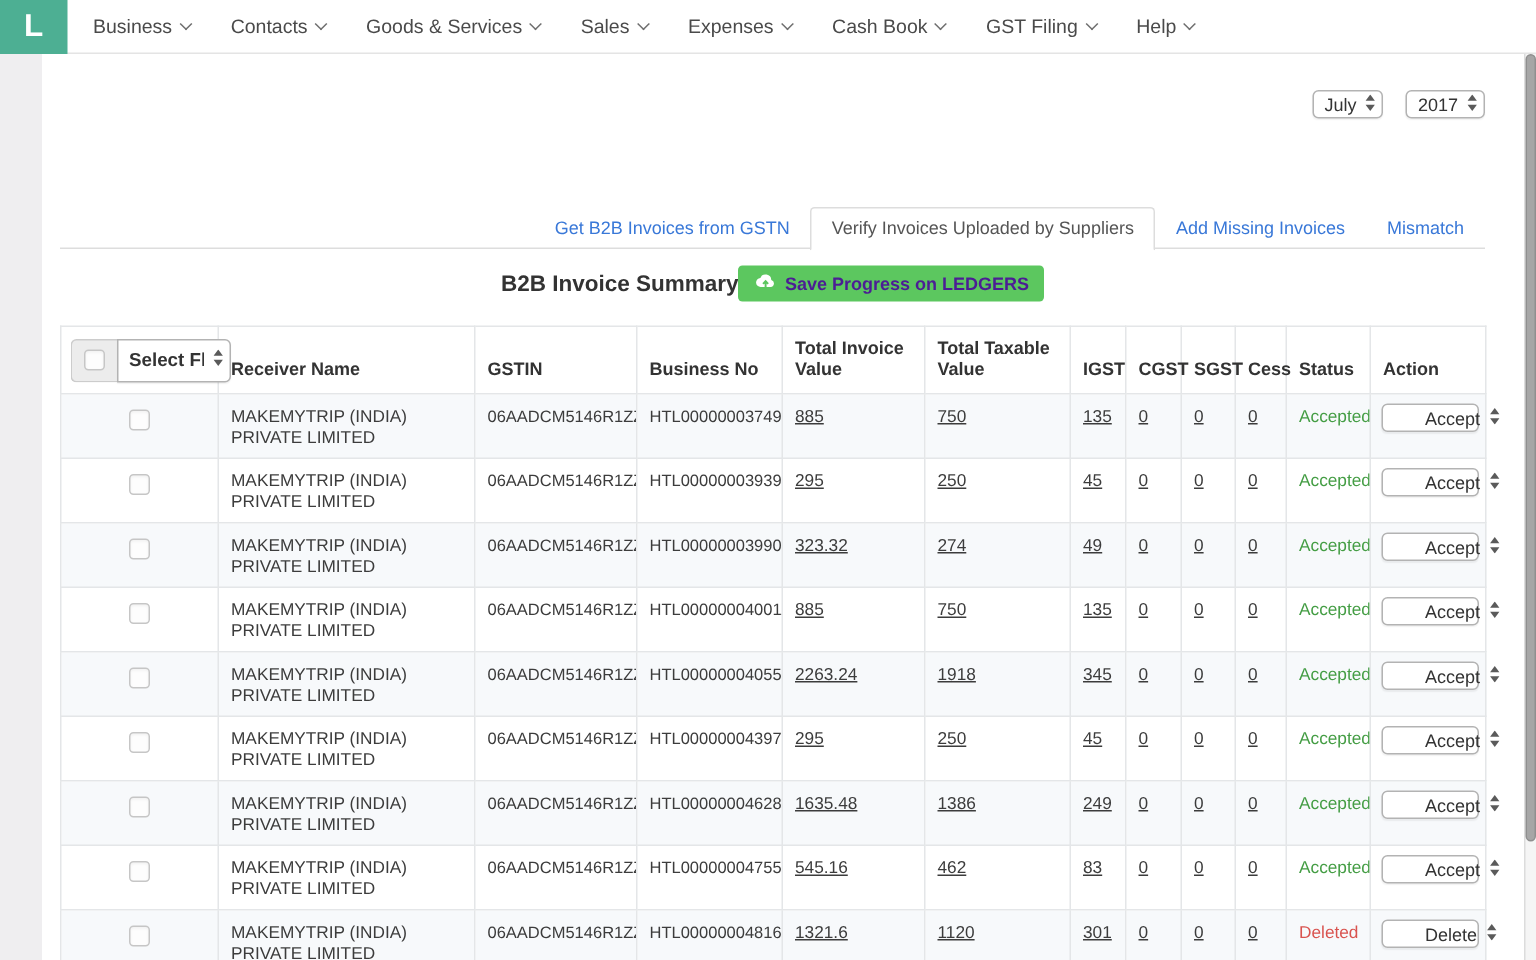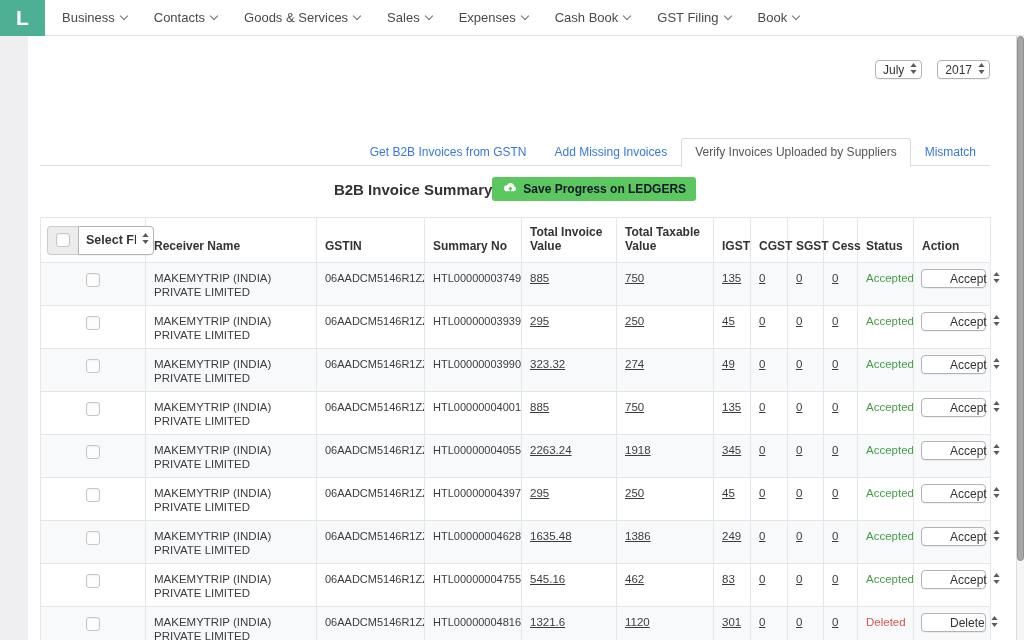--- a/index.html
+++ b/index.html
@@ -67,21 +67,21 @@
   }
 
   
   .summary-row {
     position:absolute; left:12px; right:26px; top:140px; height:26px;
     display:flex; justify-content:center; align-items:center;
   }
   .summary-heading { font-size:15px; font-weight:bold; color:#333; }
   .save-btn {
     display:inline-flex; align-items:center; gap:6px;
-    border:none; border-radius:3px; color:#0f172a; font-size:12px; font-weight:bold;
+    border:none; border-radius:3px; color:#4c1d95; font-size:12px; font-weight:bold;
     padding:5px 10px; cursor:pointer; font-family:inherit;
   }
 
   
   .invoice-table {
     position:absolute; left:12px; top:181px; width:950px;
     border-collapse:collapse; table-layout:fixed; background:#fff;
   }
   .invoice-table col.c0{width:105px}.invoice-table col.c1{width:171px}
   .invoice-table col.c2{width:108px}.invoice-table col.c3{width:97px}
@@ -160,21 +160,21 @@
       </div>
       <div class="nav-item">
         <span>Cash Book</span>
         <span class="chev"></span>
       </div>
       <div class="nav-item">
         <span>GST Filing</span>
         <span class="chev"></span>
       </div>
       <div class="nav-item">
-        <span>Book</span>
+        <span>Help</span>
         <span class="chev"></span>
       </div>
     </div>
 </div>
 
 <div class="card">
 
 
   <div class="period">
     <span class="mselect">
@@ -188,22 +188,22 @@
       <span class="lbl">2017</span>
       <span class="stepper"><svg width="7" height="11" viewBox="0 0 7 11">
             <path fill="#5a5a5a" d="M3.5 0L6.6 4.1H.4z"></path>
             <path fill="#5a5a5a" d="M3.5 11L.4 6.9h6.2z"></path>
           </svg></span>
     </span>
   </div>
 
   <div class="tabbar">
       <a class="tab"><span>Get B2B Invoices from GSTN</span></a>
+      <a class="tab active"><span>Verify Invoices Uploaded by Suppliers</span></a>
       <a class="tab"><span>Add Missing Invoices</span></a>
-      <a class="tab active"><span>Verify Invoices Uploaded by Suppliers</span></a>
       <a class="tab"><span>Mismatch</span></a>
     </div>
 
   <div class="summary-row">
     <div class="summary-heading">B2B Invoice Summary</div>
     <button class="save-btn" style="background: rgb(92, 199, 95);">
       <span class="cloud"><svg width="15" height="11" viewBox="0 0 15 11">
             <path fill="#fff" d="M12.2 4.6A3.8 3.8 0 0 0 4.9 3.3 3 3 0 0 0 5.2 9.3h6.6a2.4 2.4 0 0 0 .4-4.7z"></path>
             <path fill="none" stroke="#5cc75f" stroke-width="1.3" d="M8.4 9.3V5.6M6.7 7.2l1.7-1.8 1.7 1.8"></path>
           </svg></span>
@@ -238,21 +238,21 @@
               <span class="stepper"><svg width="7" height="11" viewBox="0 0 7 11">
                     <path fill="#5a5a5a" d="M3.5 0L6.6 4.1H.4z"></path>
                     <path fill="#5a5a5a" d="M3.5 11L.4 6.9h6.2z"></path>
                   </svg></span>
             </span>
           </span>
         </th>
 
       <th>Receiver Name</th>
           <th>GSTIN</th>
-          <th>Summary No</th>
+          <th>Business No</th>
           <th>Total Invoice Value</th>
           <th>Total Taxable Value</th>
           <th>IGST</th>
           <th>CGST</th>
           <th>SGST</th>
           <th>Cess</th>
           <th>Status</th>
           <th>Action</th>
         </tr>
     </thead>

